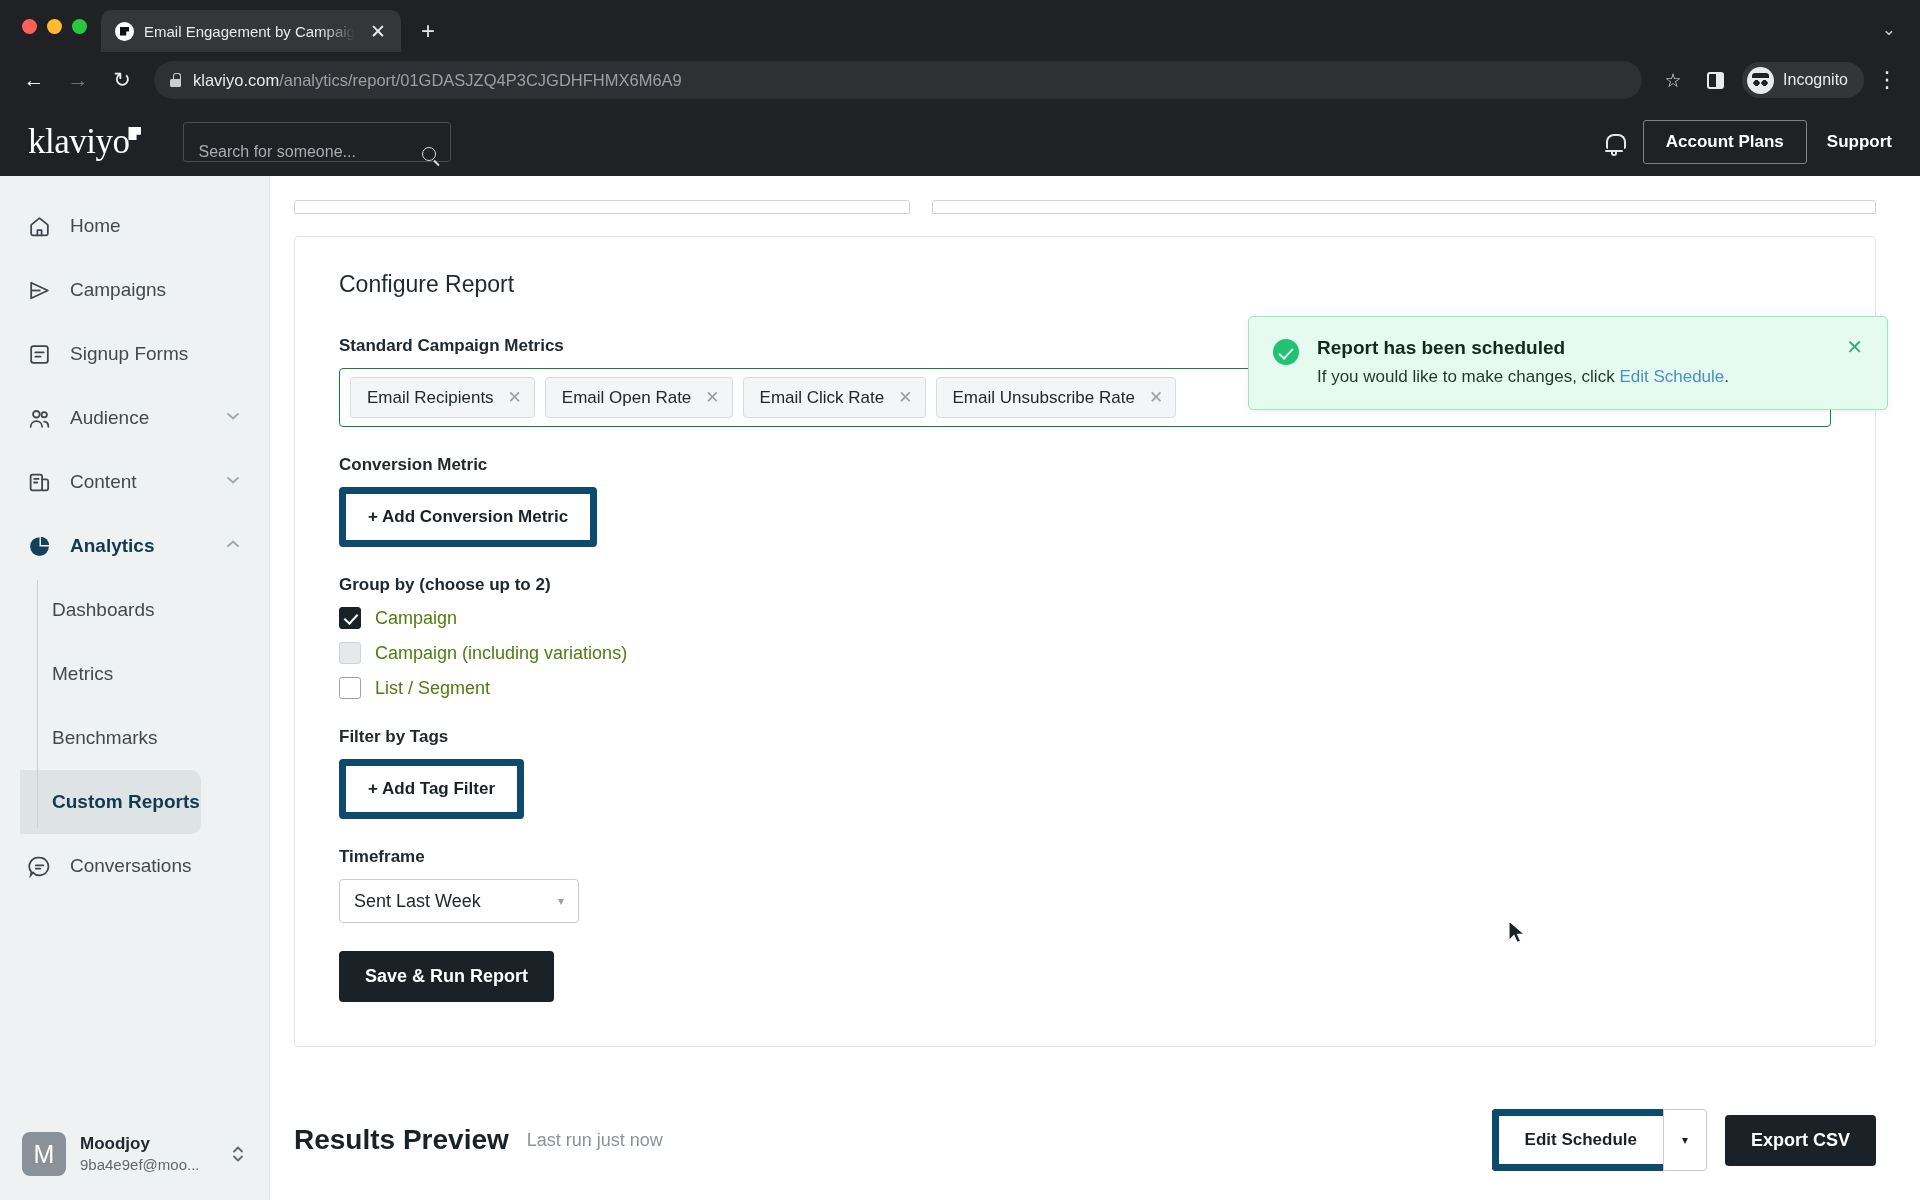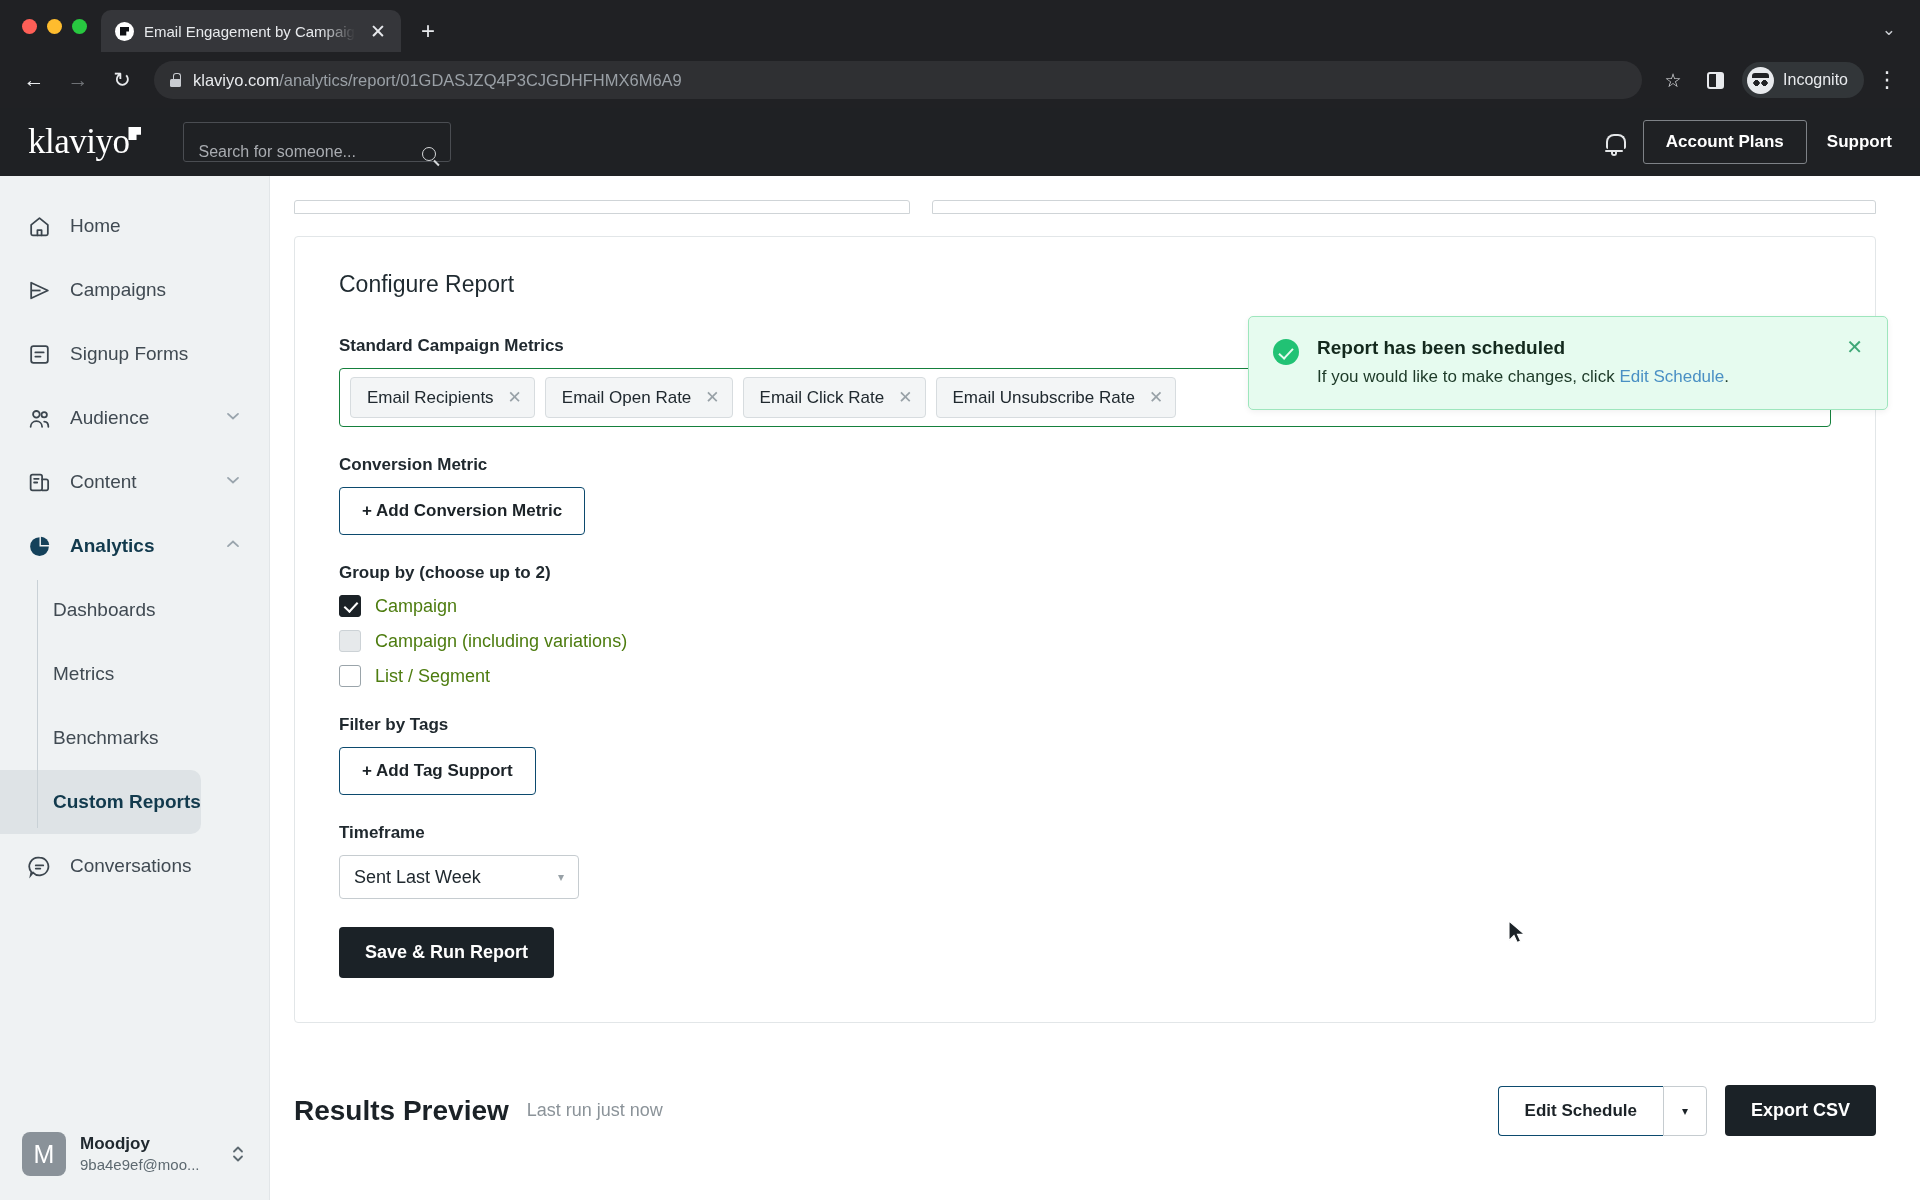--- a/index.html
+++ b/index.html
@@ -190,21 +190,21 @@
   .nav-item .chev { margin-left: auto; color: #9aa5ad; }
   .nav-item.active-parent { color: #123a4d; font-weight: bold; }
   .nav-icon { width: 26px; height: 26px; flex: 0 0 auto; display:flex; align-items:center; justify-content:center;}
   .subnav { position: relative; padding-left: 0; }
   .subnav::before {
     content:""; position:absolute; left: 37px; top: 2px; bottom: 6px;
     width: 1px; background: #c9d1d6;
   }
   .subnav-item {
     display: flex; align-items: center; height: 64px;
-    padding-left: 53px; font-size: 19px; color: #404a52; cursor: pointer;
+    padding-left: 32px; font-size: 19px; color: #404a52; cursor: pointer; margin-left: 20px;
   }
   .subnav-item.selected {
     background: #dee3e6; color: #123a4d; font-weight: bold;
     border-radius: 0 10px 10px 0; margin-right: 68px;
   }
   .user-box {
     display: flex; align-items: center; gap: 14px;
     padding: 18px 22px 24px 22px; border-top: 1px solid transparent;
   }
   .avatar {
@@ -248,21 +248,21 @@
     background: #f3f5f6; border: 1px solid #d7dcdf; border-radius: 4px;
     padding: 9px 12px 9px 16px; font-size: 17px; color: #20292f;
   }
   .token .x { color: #98a1a7; font-size: 17px; cursor: pointer; }
   .token-caret {
     margin-left: auto; margin-right: 8px; color: #7d878d; font-size: 12px;
   }
 
   .section { margin-top: 28px; }
   .btn-outline {
-    border: 1px solid #0c4a6e; background: #fff; border-radius: 4px;
+    border: 7px solid #0c4a6e; background: #fff; border-radius: 4px;
     font-size: 17px; font-weight: bold; color: #1b2227;
     padding: 13px 22px; cursor: pointer; font-family: "Liberation Sans", sans-serif;
   }
   .checkline { display: flex; align-items: center; gap: 14px; margin-bottom: 13px; }
   .cb {
     width: 22px; height: 22px; border: 1.6px solid #9aa4aa; border-radius: 3px;
     background: #fff; flex: 0 0 auto; position: relative;
   }
   .cb.checked { background: #1b2227; border-color: #1b2227; }
   .cb.checked::after {
@@ -556,21 +556,21 @@
             <span>Campaign (including variations)</span>
           </label>
           <label class="checkline">
             <span class="cb"></span>
             <span>List / Segment</span>
           </label>
         </div>
 
         <div class="section">
           <div class="field-label">Filter by Tags</div>
-          <button class="btn-outline">+ Add Tag Support</button>
+          <button class="btn-outline">+ Add Tag Filter</button>
         </div>
 
         <div class="section">
           <div class="field-label">Timeframe</div>
           <div class="select">
             <span>Sent Last Week</span>
             <span class="caret">▾</span>
           </div>
         </div>
 

